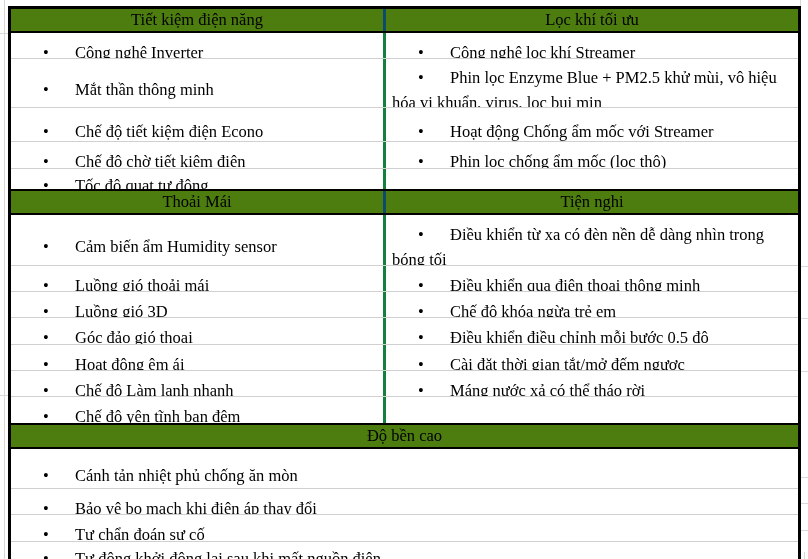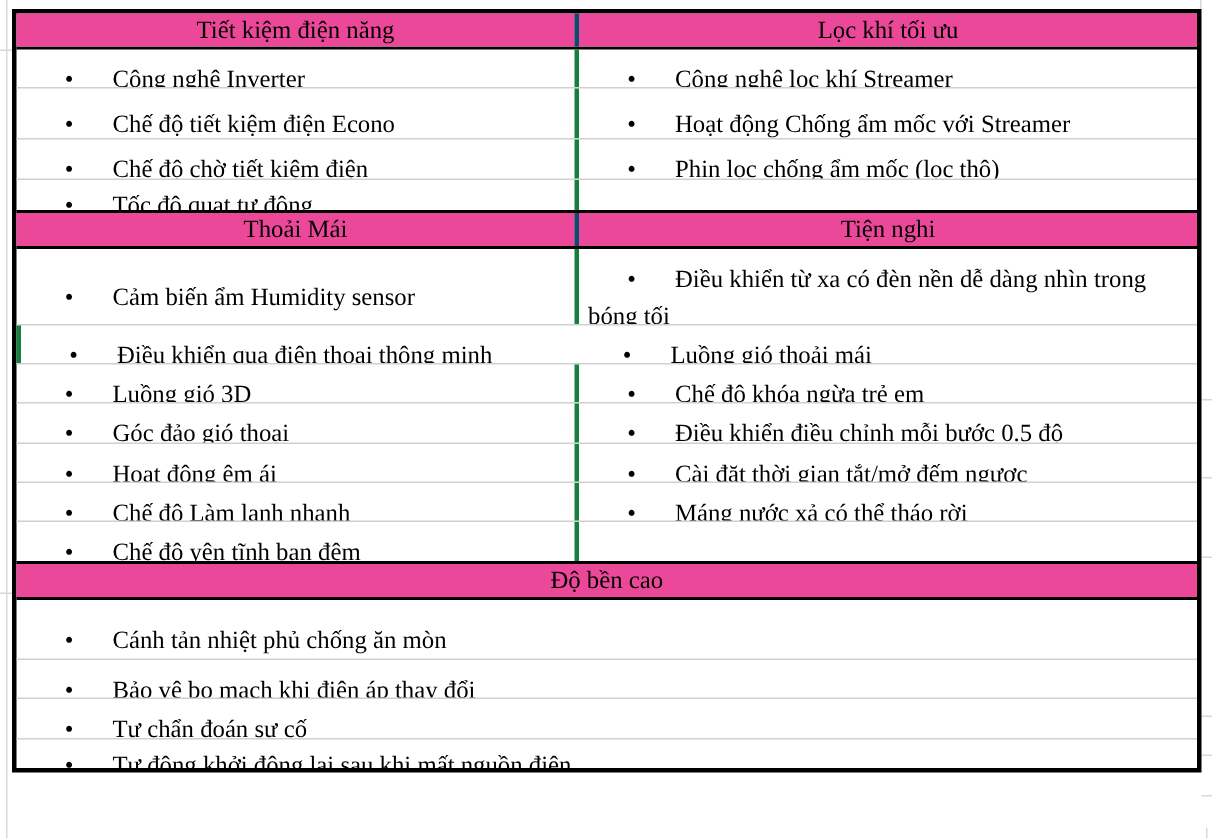--- a/index.html
+++ b/index.html
@@ -18,21 +18,21 @@
     position:absolute;left:8px;top:6px;width:793px;box-sizing:border-box;
     border:3px solid #000;background:#fff;
   }
   .hrow{
     display:grid;grid-template-columns:372px 1fr;
     border-top:2px solid #000;border-bottom:2px solid #000;
   }
   .tbl > .hrow:first-child{border-top:0;}
   .hrow.single{grid-template-columns:1fr;}
   .hcell{
-    background:#ec4899;height:22px;display:flex;align-items:center;justify-content:center;
+    background:#4d7c0f;height:22px;display:flex;align-items:center;justify-content:center;
     font-size:16.5px;line-height:22px;white-space:nowrap;overflow:hidden;
   }
   .hcell.hr{border-left:3px solid #0c4a6e;}
   .brow{
     display:grid;grid-template-columns:372px 1fr;box-sizing:border-box;
     border-bottom:1px solid #d0d0d0;
   }
   .brow.last{border-bottom:none;}
   .brow.full{grid-template-columns:1fr;}
   .cell{display:flex;align-items:center;overflow:hidden;}
@@ -63,20 +63,28 @@
   </div>
 
   <div class="brow" style="height:26px">
     <div class="cell">
       <p class="it"><span class="blt">•</span><span>Công nghệ Inverter</span></p>
     </div>
     <div class="cell cr">
       <p class="it"><span class="blt">•</span><span>Công nghệ lọc khí Streamer</span></p>
     </div>
   </div>
+  <div class="brow" style="height:49px">
+    <div class="cell">
+      <p class="it"><span class="blt">•</span><span>Mắt thần thông minh</span></p>
+    </div>
+    <div class="cell cr">
+      <p class="it"><span class="blt">•</span><span>Phin lọc Enzyme Blue + PM2.5 khử mùi, vô hiệu hóa vi khuẩn, virus, lọc bụi mịn</span></p>
+    </div>
+  </div>
   <div class="brow" style="height:34px">
     <div class="cell">
       <p class="it"><span class="blt">•</span><span>Chế độ tiết kiệm điện Econo</span></p>
     </div>
     <div class="cell cr">
       <p class="it"><span class="blt">•</span><span>Hoạt động Chống ẩm mốc với Streamer</span></p>
     </div>
   </div>
   <div class="brow" style="height:27px">
     <div class="cell">
@@ -100,25 +108,25 @@
 
   <div class="brow" style="height:51px">
     <div class="cell">
       <p class="it"><span class="blt">•</span><span>Cảm biến ẩm Humidity sensor</span></p>
     </div>
     <div class="cell cr">
       <p class="it"><span class="blt">•</span><span>Điều khiển từ xa có đèn nền dễ dàng nhìn trong bóng tối</span></p>
     </div>
   </div>
   <div class="brow" style="height:26px">
+    <div class="cell">
+      <p class="it"><span class="blt">•</span><span>Luồng gió thoải mái</span></p>
+    </div>
     <div class="cell cr">
       <p class="it"><span class="blt">•</span><span>Điều khiển qua điện thoại thông minh</span></p>
-    </div>
-    <div class="cell">
-      <p class="it"><span class="blt">•</span><span>Luồng gió thoải mái</span></p>
     </div>
   </div>
   <div class="brow" style="height:26px">
     <div class="cell">
       <p class="it"><span class="blt">•</span><span>Luồng gió 3D</span></p>
     </div>
     <div class="cell cr">
       <p class="it"><span class="blt">•</span><span>Chế độ khóa ngừa trẻ em</span></p>
     </div>
   </div>

